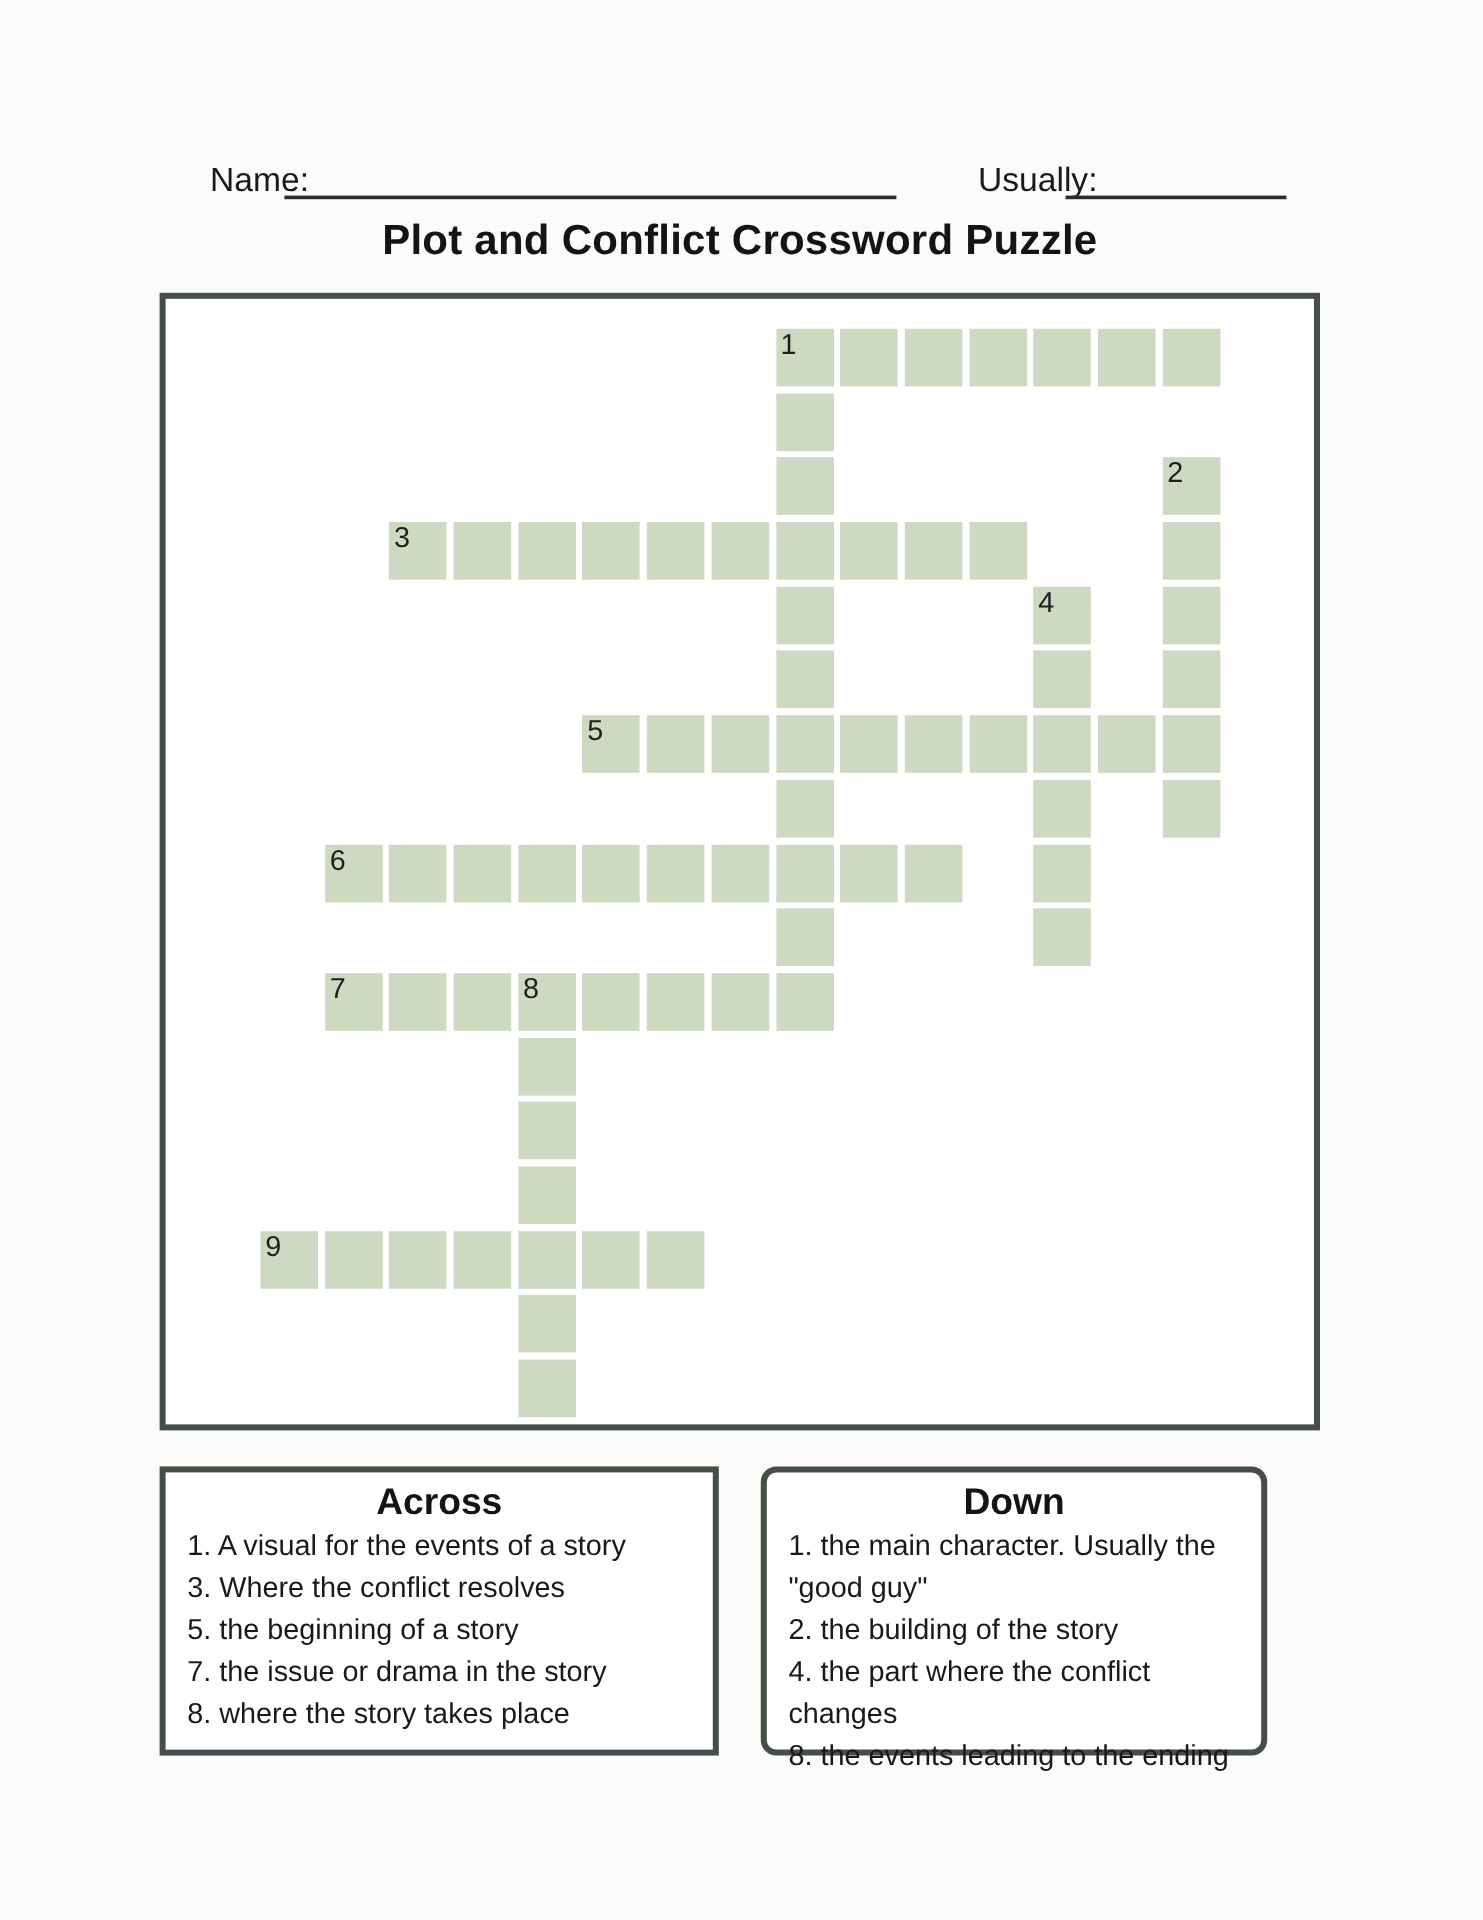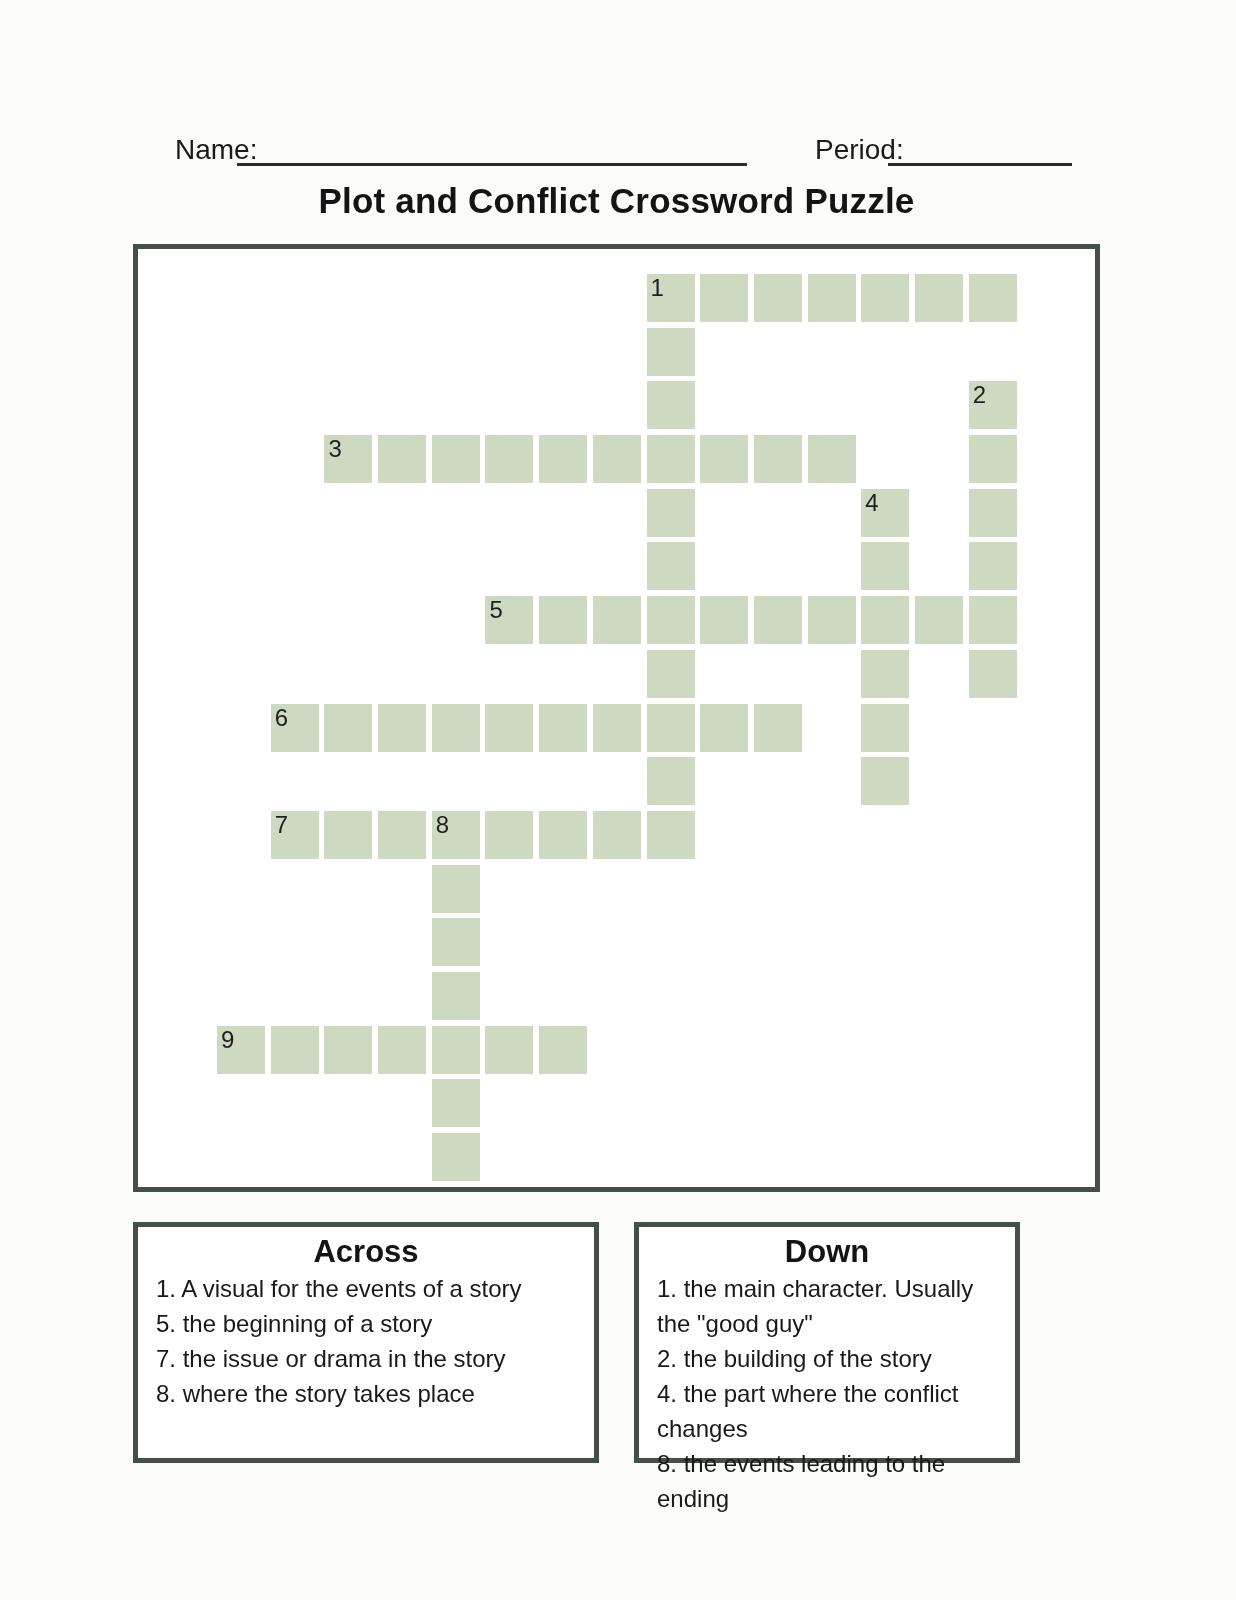--- a/index.html
+++ b/index.html
@@ -56,42 +56,42 @@
   }
 
   
   .clue-box {
     top: 1222px; height: 241px;
     border: 5px solid #464e48;
     background: #ffffff;
     box-sizing: border-box;
   }
   .clue-box.across { left: 133px; width: 466px; }
-  .clue-box.down   { left: 634px; width: 386px; }
+  .clue-box.down   { left: 634px; width: 422px; border-radius: 13px; }
   .clue-title {
     text-align: center;
     font-size: 31px; font-weight: bold;
     margin-top: 6px;
     line-height: 38px;
     color: #141414;
   }
   .clue-list {
     padding: 0 14px 0 18px;
     font-size: 24px;
     line-height: 35px;
     color: #191919;
   }
 </style>
 </head>
 <body>
 
 <div class="abs field-label" style="left:155px; top:134px;">Name:</div>
 <div class="abs write-line" style="left:237px; top:163px; width:510px;"></div>
 
-<div class="abs field-label" style="left:795px; top:134px;">Period:</div>
+<div class="abs field-label" style="left:795px; top:134px;">Usually:</div>
 <div class="abs write-line" style="left:888px; top:163px; width:184px;"></div>
 
 <div class="abs page-title">Plot and Conflict Crossword Puzzle</div>
 
 <div class="abs grid-box"></div>
 <div class="abs grid-cells">
     <div class="cell" style="grid-row-start: 1; grid-column-start: 9; background: rgb(205, 217, 193);">
       <span class="cellnum">1</span>
     </div>
     <div class="cell" style="grid-row-start: 1; grid-column-start: 10; background: rgb(205, 217, 193);"></div>
@@ -181,20 +181,21 @@
     <div class="cell" style="grid-row-start: 15; grid-column-start: 6; background: rgb(205, 217, 193);"></div>
     <div class="cell" style="grid-row-start: 15; grid-column-start: 7; background: rgb(205, 217, 193);"></div>
     <div class="cell" style="grid-row-start: 16; grid-column-start: 5; background: rgb(205, 217, 193);"></div>
     <div class="cell" style="grid-row-start: 17; grid-column-start: 5; background: rgb(205, 217, 193);"></div>
   </div>
 
 <div class="abs clue-box across">
   <div class="clue-title">Across</div>
   <div class="clue-list">
       <div class="clue">1. A visual for the events of a story</div>
+      <div class="clue">3. Where the conflict resolves</div>
       <div class="clue">5. the beginning of a story</div>
       <div class="clue">7. the issue or drama in the story</div>
       <div class="clue">8. where the story takes place</div>
     </div>
 </div>
 
 <div class="abs clue-box down">
   <div class="clue-title">Down</div>
   <div class="clue-list">
       <div class="clue">1. the main character. Usually the "good guy"</div>

